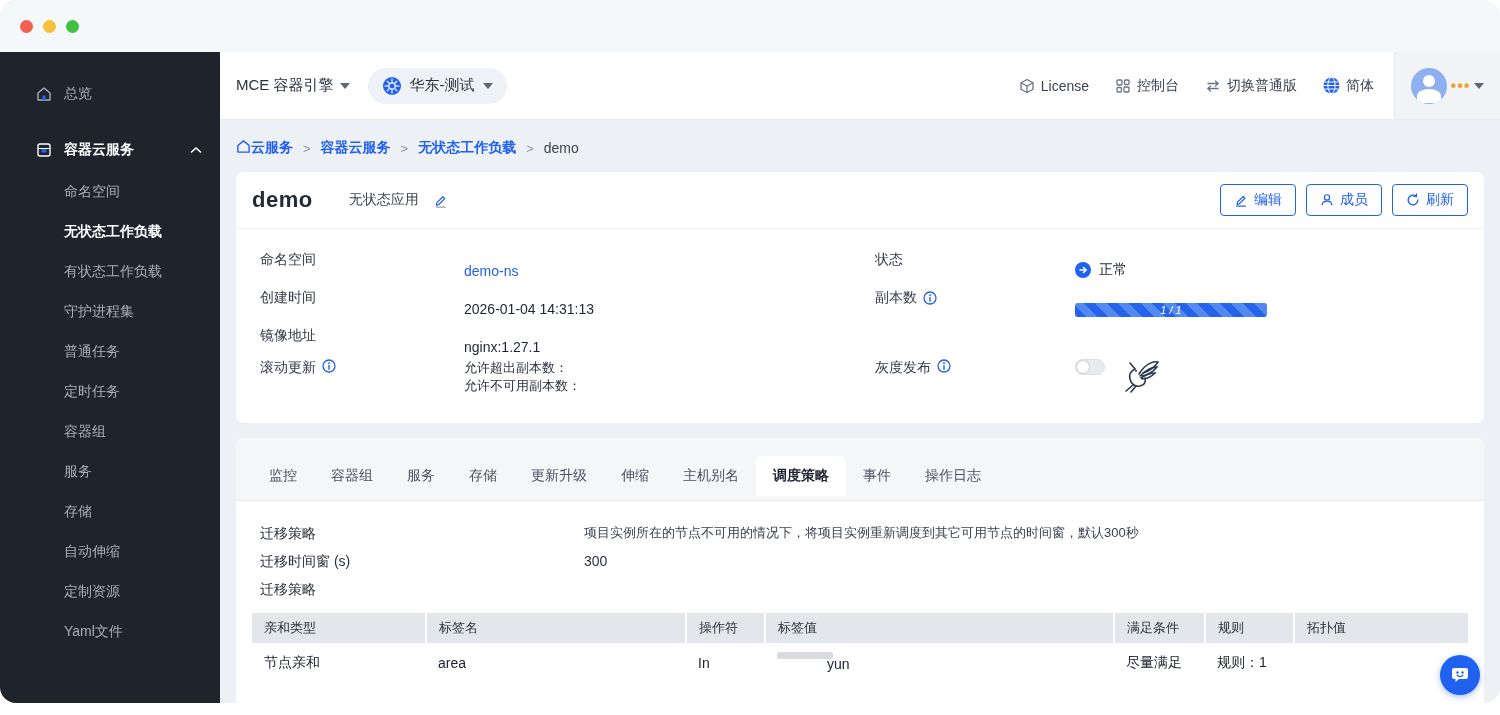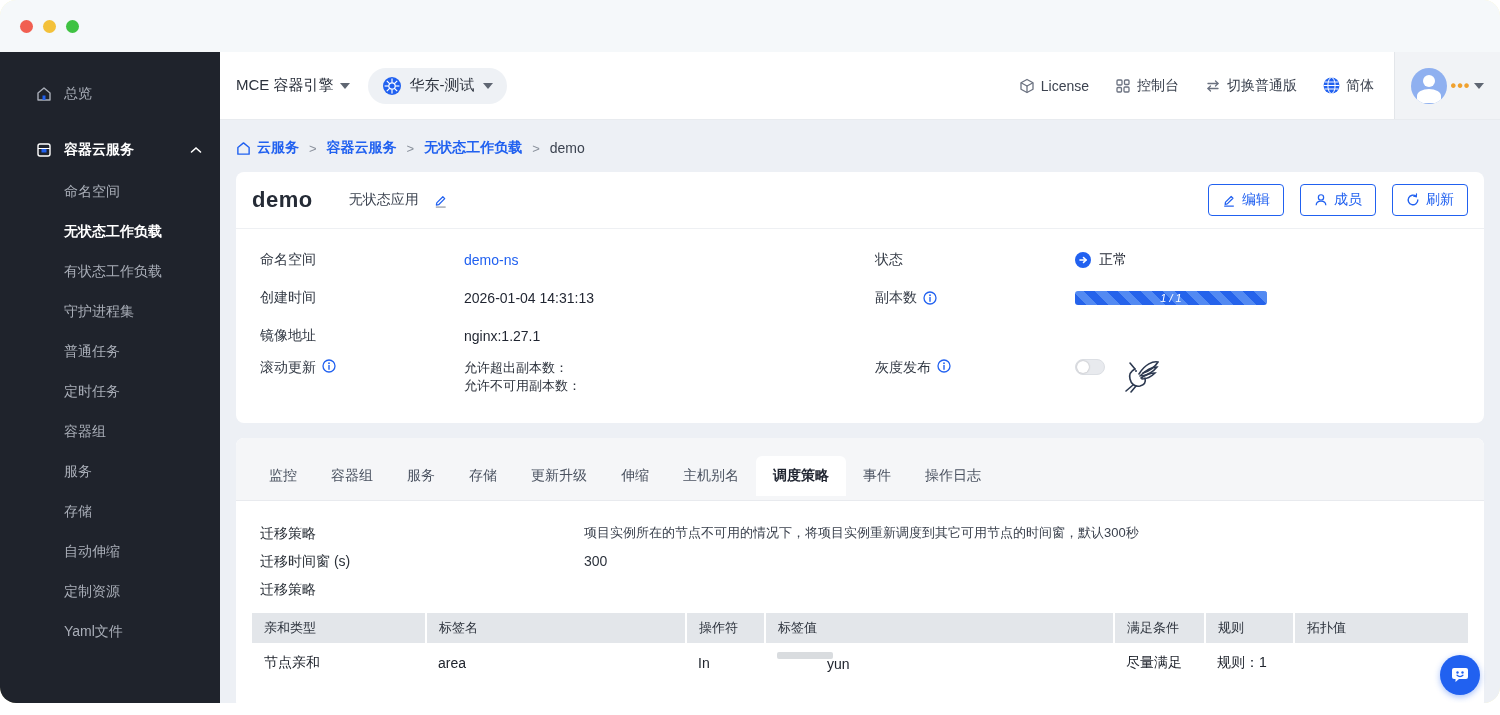--- a/index.html
+++ b/index.html
@@ -36,35 +36,35 @@
   .nav-actions { margin-left:auto; display:flex; align-items:center; gap:26px; padding-right:20px; font-size:14px; color:#3c4350; }
   .nav-action { display:flex; align-items:center; gap:6px; cursor:pointer; }
   .avatar-box { width:106px; height:100%; background:#f1f3f6; border-left:1px solid #e3e6ea; display:flex; align-items:center; justify-content:center; gap:4px; cursor:pointer; }
   .avatar { width:36px; height:36px; border-radius:50%; background:#8fb0f0; position:relative; overflow:hidden; flex:none; }
   .avatar .head { position:absolute; left:12px; top:7px; width:12px; height:12px; border-radius:50%; background:#fff; }
   .avatar .bodyy { position:absolute; left:6px; top:21px; width:24px; height:14px; border-radius:50% 50% 0 0; background:#fff; }
   .dots { color:#f0a12e; font-size:16px; letter-spacing:1px; font-weight:bold; line-height:10px; }
 
   
   .breadcrumb { display:flex; align-items:center; gap:10px; margin:16px 0 0 16px; font-size:14px; height:24px; }
-  .crumb-link { color:#2161f0; font-weight:bold; cursor:pointer; display:flex; align-items:center; gap:6px; }
+  .crumb-link { color:#2161f0; font-weight:bold; cursor:pointer; display:flex; align-items:flex-start; }
   .crumb-sep { color:#8a919c; font-size:13px; }
   .crumb-current { color:#3c4350; }
 
   
   .card { background:#fff; border-radius:8px; margin:12px 16px 0 16px; }
   .card-head { display:flex; align-items:center; padding:12px 16px; border-bottom:1px solid #eef0f3; }
   .wl-name { font-size:22px; font-weight:bold; color:#252b36; letter-spacing:.5px; }
   .wl-type { font-size:14px; color:#3c4350; margin-left:36px; display:flex; align-items:center; gap:14px; }
-  .head-btns { margin-left:auto; display:flex; gap:16px;font-family:Liberation Mono, monospace; }
+  .head-btns { margin-left:auto; display:flex; gap:10px;font-family:Liberation Mono, monospace; }
   .btn { display:flex; align-items:center; gap:6px; border:1px solid #2161f0; color:#2161f0; background:#fff; border-radius:4px; font-size:14px; padding:6px 13px; cursor:pointer; font-family:inherit; }
 
   .fields { display:grid; grid-template-columns:204px 411px 200px 1fr; padding:12px 0 18px 24px; font-size:14px; }
   .fl { color:#333a45; display:flex; align-items:center; gap:6px; height:38px; }
-  .fv { color:#1f2430; display:flex; align-items:center; height:38px; }
+  .fv { color:#1f2430; display:flex; align-items:flex-end; height:38px; }
   .fl.tall,.fv.tall { height:50px; align-items:flex-start; padding-top:4px; }
   .link { color:#2161f0; cursor:pointer; }
   .two-line { font-size:13px; color:#2c323c; line-height:18px; }
 
   .status-chip { display:flex; align-items:center; gap:8px; }
   .arrow-badge { width:16px; height:16px; border-radius:50%; background:#2161f0; display:inline-flex; align-items:center; justify-content:center; }
   .replica-bar { width:192px; height:14px; border-radius:3px; color:#fff; font-size:11px; display:flex; align-items:center; justify-content:center;
      background:repeating-linear-gradient(45deg,#2563eb 0 8px,#538af2 8px 16px);font-style:italic; }
   .toggle { width:30px; height:16px; border-radius:8px; background:#e8eaee; border:1px solid #dcdfe4; position:relative; cursor:pointer; flex:none; }
   .toggle .knob { position:absolute; left:1px; top:1px; width:12px; height:12px; border-radius:50%; background:#fff; box-shadow:0 0 2px rgba(0,0,0,.3); }

